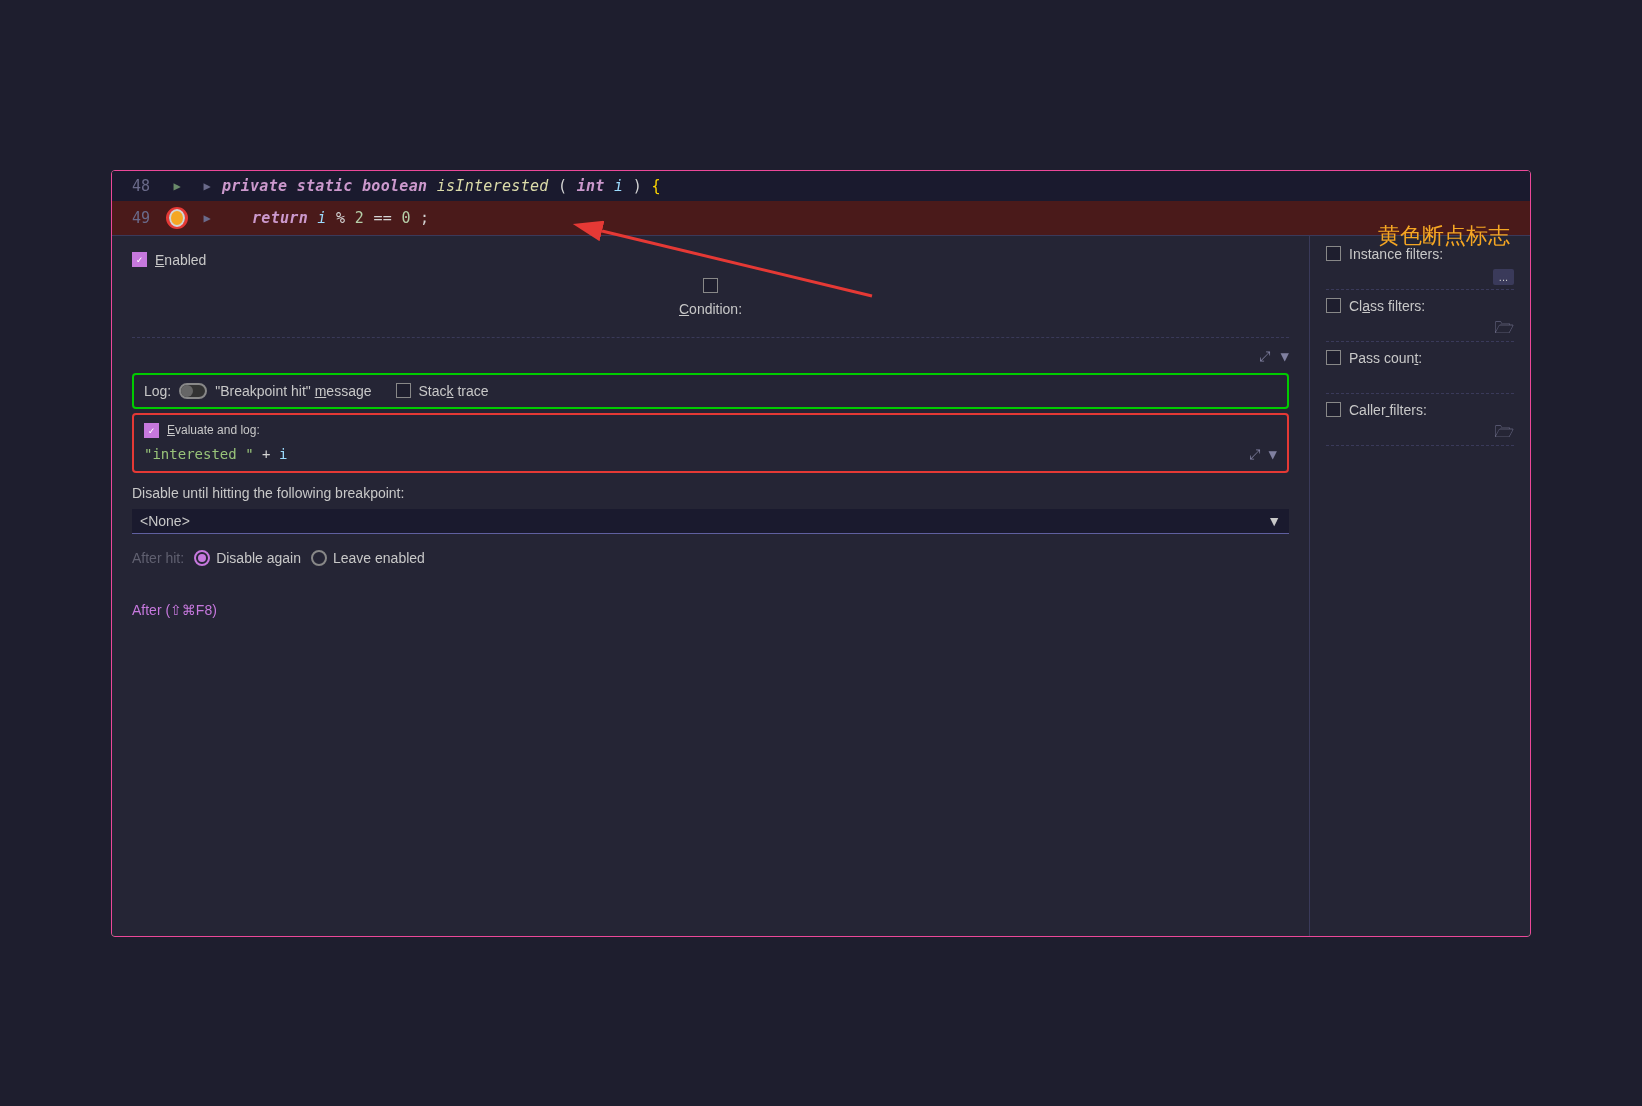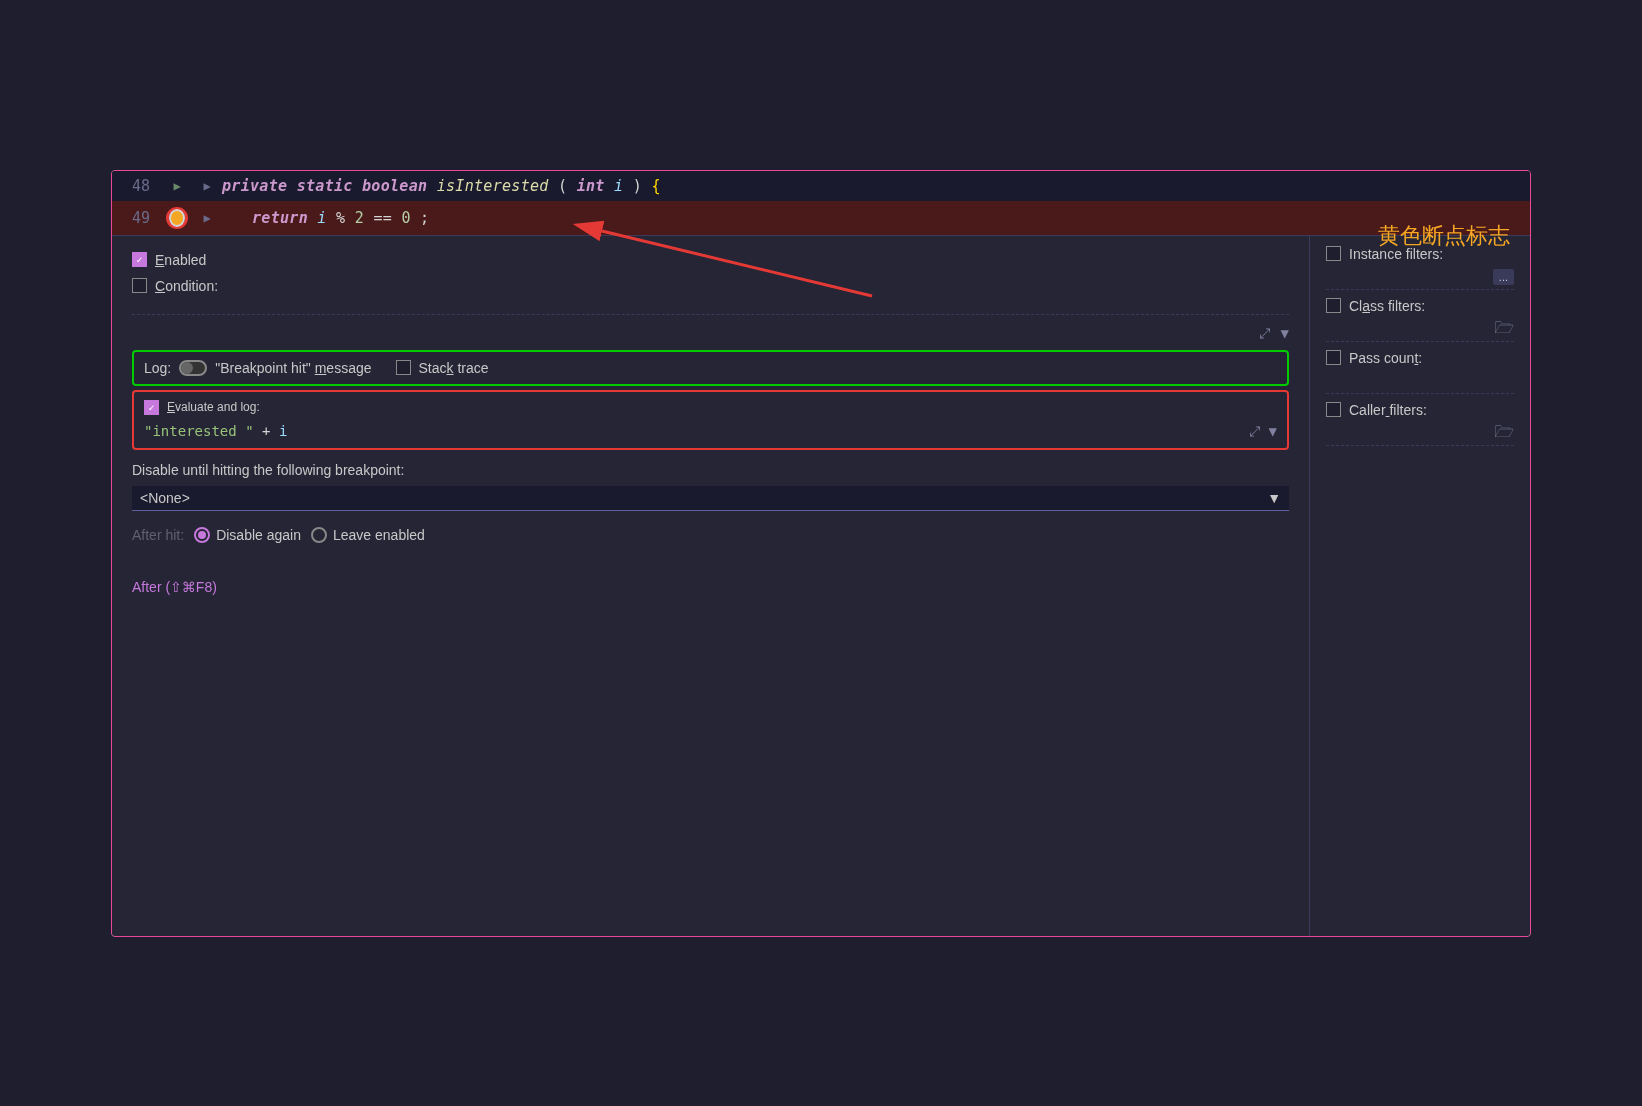--- a/index.html
+++ b/index.html
@@ -209,20 +209,21 @@
       font-size: 14px;
       font-family: sans-serif;
     }
 
     
     .condition-row {
       display: flex;
       align-items: center;
       gap: 8px;
       margin-bottom: 20px;
+      flex-direction: column;
     }
 
     
     .divider {
       border: none;
       border-top: 1px dashed #3a3a5a;
       margin: 10px 0;
     }
 
     

